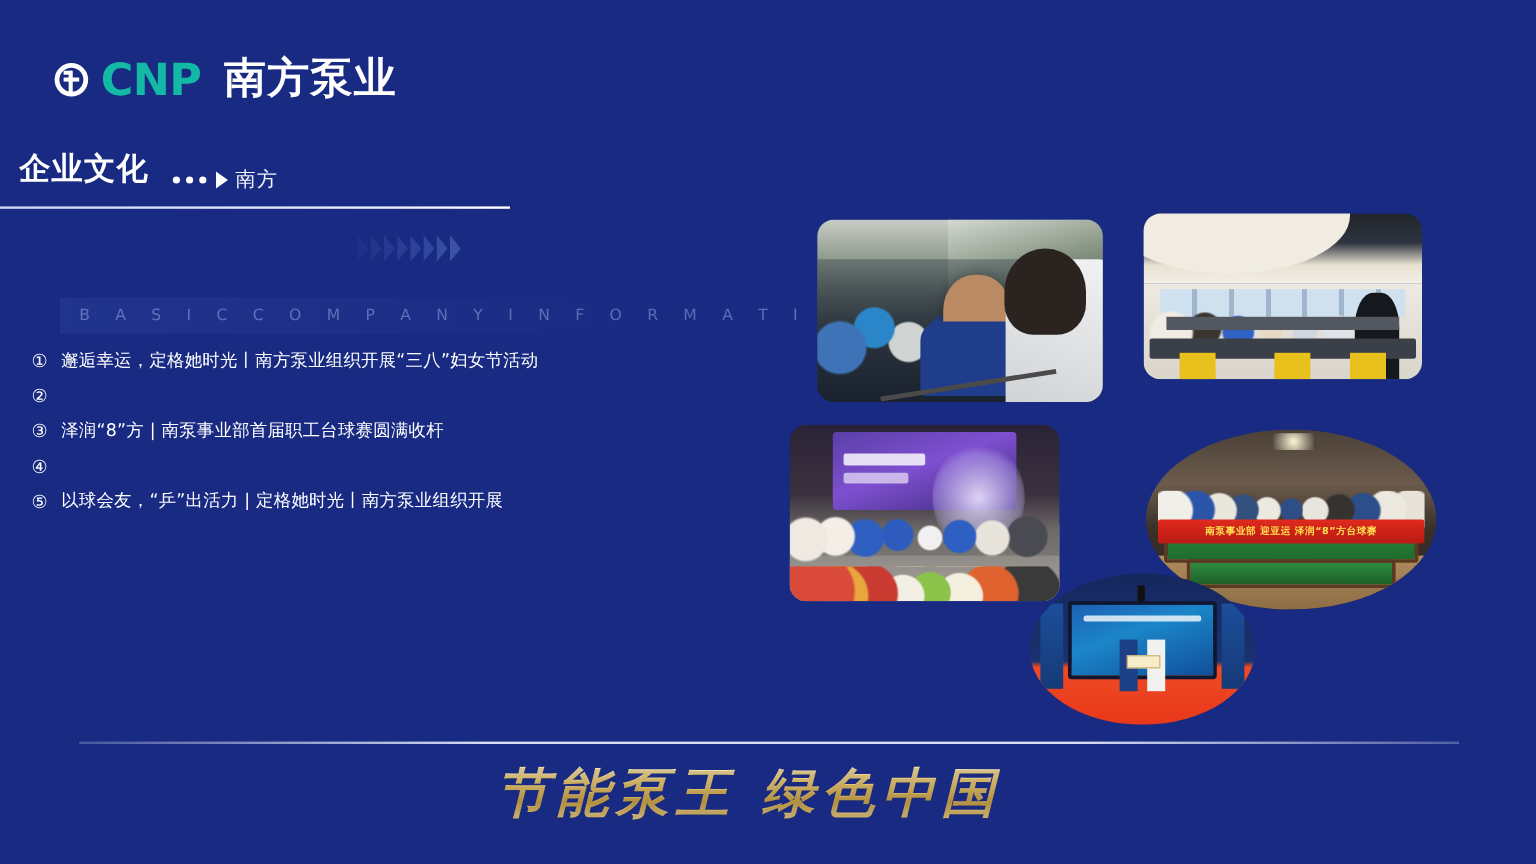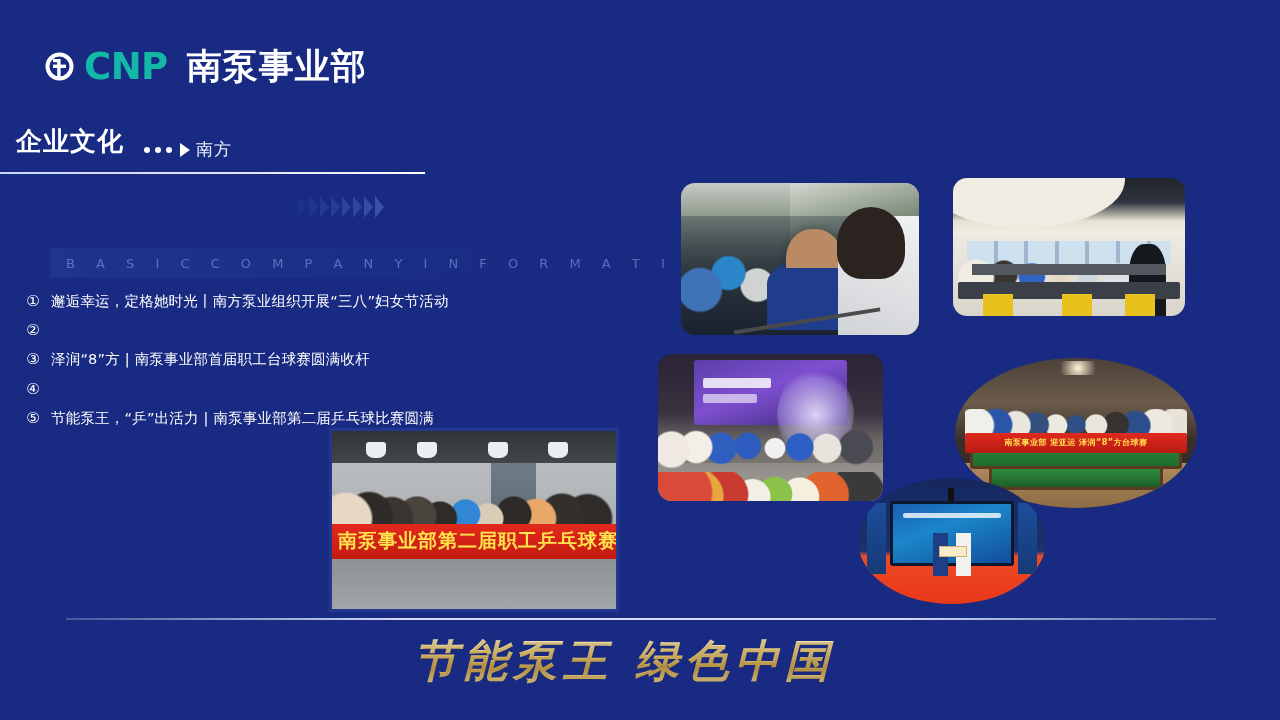--- a/index.html
+++ b/index.html
@@ -295,21 +295,21 @@
     <span class="logo-mark">
       <svg width="31" height="31" viewBox="0 0 31 31">
         <path d="M15.5 1.5 A14 14 0 1 0 15.5 29.5 A14 14 0 1 0 15.5 1.5 Z
                  M15.5 5.5 A10 10 0 1 1 15.5 25.5 A10 10 0 1 1 15.5 5.5 Z" fill="#ffffff"></path>
         <rect x="9" y="13.6" width="13" height="3.4" fill="#ffffff"></rect>
         <rect x="13.2" y="8" width="3.4" height="18" fill="#ffffff"></rect>
         <path d="M9 8 h7 v3.2 h-7 z" fill="#ffffff"></path>
       </svg>
     </span>
     <span class="logo-cnp">CNP</span>
-    <span class="logo-cn">南泵事业部</span>
+    <span class="logo-cn">南方泵业</span>
   </div>
 
   <div class="section-block">
     <div class="sec-cn">企业文化</div>
     <div class="sec-rule"></div>
   </div>
 
   <div class="dots">
     <i class="d"></i>
       <i class="d"></i>
@@ -343,21 +343,21 @@
     </div>
     <div class="list-item">
       <span class="li-num">③</span>
       <span class="li-text">泽润“8”方 | 南泵事业部首届职工台球赛圆满收杆</span>
     </div>
     <div class="list-item">
       <span class="li-num">④</span>
     </div>
     <div class="list-item">
       <span class="li-num">⑤</span>
-      <span class="li-text">节能泵王，“乒”出活力 | 南泵事业部第二届乒乓球比赛圆满</span>
+      <span class="li-text">以球会友，“乒”出活力 | 定格她时光丨南方泵业组织开展</span>
     </div>
   </div>
 
   <div class="photo rounded" id="p1">
     <div class="inner">
       <div class="sky"></div>
         <div class="win"></div>
         <div class="crowd"></div>
       <div class="head1"></div>
         <div class="torso1"></div>
@@ -417,35 +417,19 @@
       <div class="pillL"></div>
         <div class="pillR"></div>
       <div class="screen"></div>
         <div class="scline"></div>
       <div class="manA"></div>
         <div class="manB"></div>
         <div class="cert"></div>
     </div>
   </div>
 
-  <div class="photo" id="p6">
-    <div class="inner">
-      <div class="ceil"></div>
-        <div class="wall"></div>
-        <div class="curtain"></div>
-      <div class="lamp l1"></div>
-        <div class="lamp l2"></div>
-      <div class="lamp l3"></div>
-        <div class="lamp l4"></div>
-      <div class="floor"></div>
-        <div class="ppl"></div>
-      <div class="banner">
-        <b>南泵事业部第二届职工乒乓球赛</b>
-      </div>
-    </div>
-  </div>
 
   <div class="divider"></div>
   <div class="slogan">
     <span class="txt">节能泵王 绿色中国</span>
   </div>
 
 </div>
 
 </body></html>

